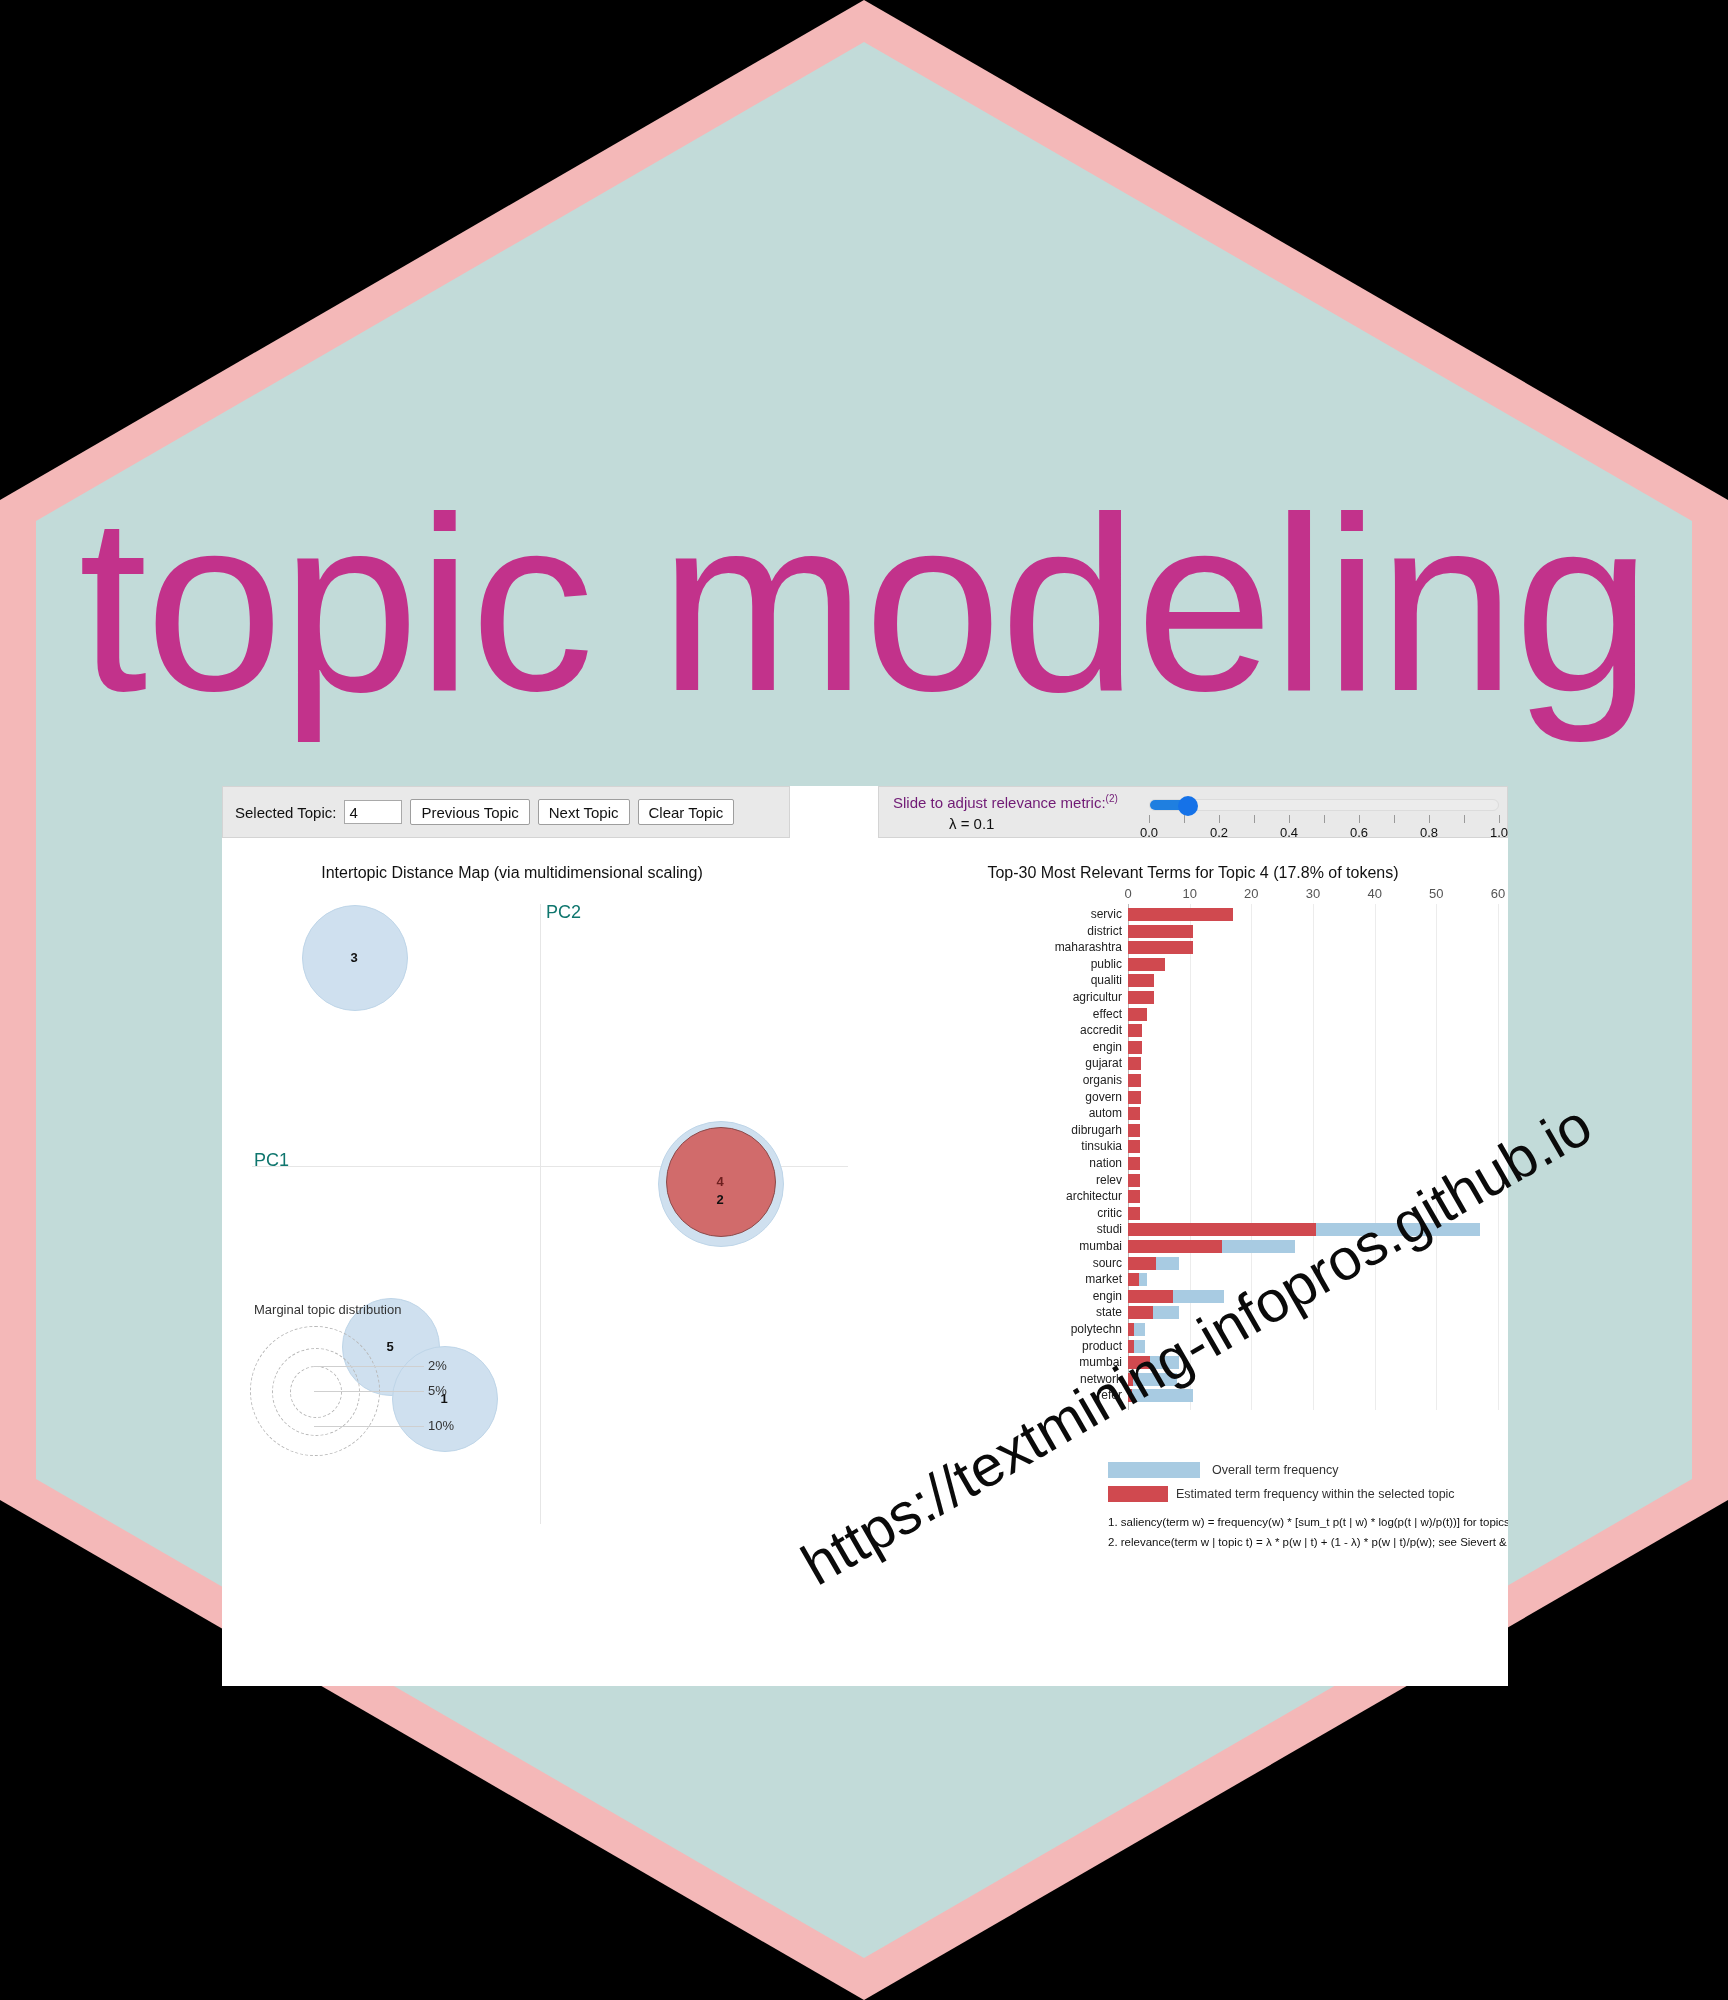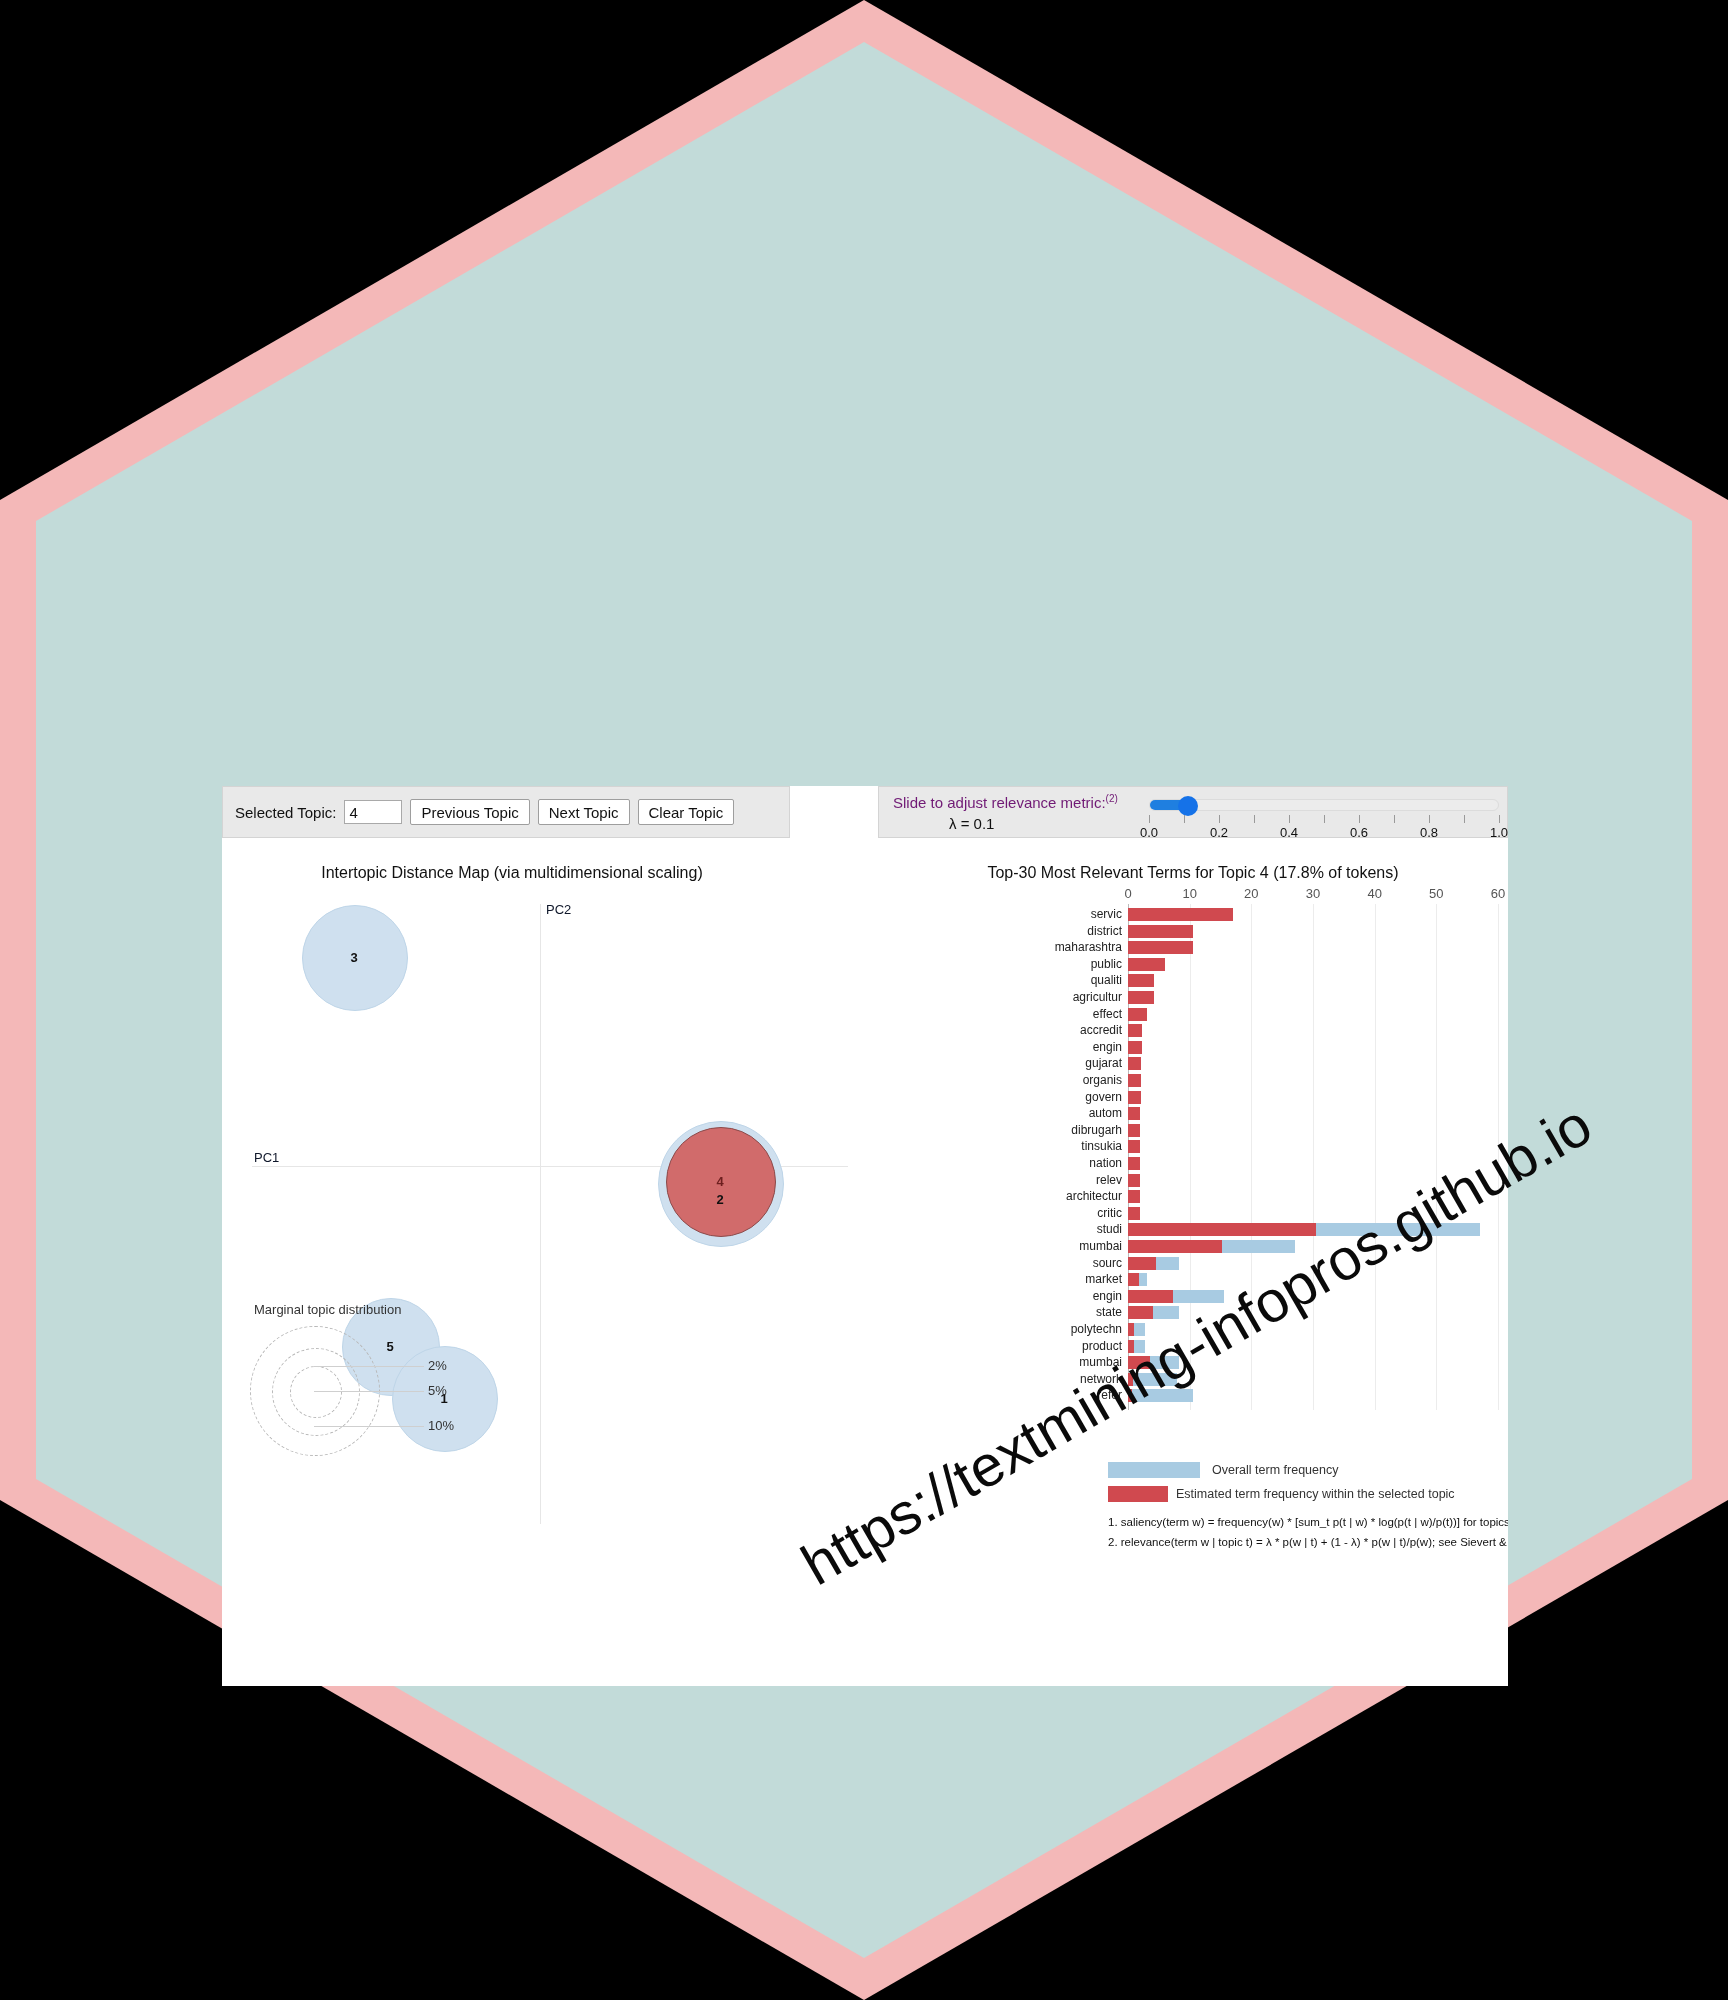--- a/index.html
+++ b/index.html
@@ -68,21 +68,21 @@
 
   
   .chart-title{position:absolute;font-size:16px;color:#111;white-space:nowrap;}
   .title-left{left:40px;top:78px;width:500px;text-align:center;}
   .title-right{left:656px;top:78px;width:630px;text-align:center;}
 
   
   .map{position:absolute;left:10px;top:100px;width:620px;height:680px;}
   .axis-v{position:absolute;left:308px;top:18px;width:1px;height:620px;background:#e6e6e6;}
   .axis-h{position:absolute;left:20px;top:280px;width:596px;height:1px;background:#e6e6e6;}
-  .axlab{position:absolute;font-size:13px;color:#0f172a;}
+  .axlab{position:absolute;font-size:18px;color:#0f766e;}
   .pc2{left:314px;top:16px;}
   .pc1{left:22px;top:264px;}
   .bubble{position:absolute;border-radius:50%;background:#cfe0ef;border:1px solid #bed5e8;}
   .bubble.sel{background:#d16b6b;border:1px solid #8b4a4a;}
   .bnum{position:absolute;font-size:13px;font-weight:bold;color:#111;transform:translate(-50%,-50%);}
   .bnum.selnum{color:#6d1f1f;}
 
   
   .mtd-label{position:absolute;left:22px;top:416px;font-size:13px;color:#333;white-space:nowrap;}
   .mtd-circ{position:absolute;border:1px dashed #b8b8b8;border-radius:50%;}
@@ -114,20 +114,21 @@
   }
 </style>
 </head>
 <body>
 
 <div class="stage">
 
   <div class="hex-outer"></div>
   <div class="hex-inner"></div>
 
+  <div class="wordmark">topic modeling</div>
 
   <div class="ldavis">
 
     <div class="ctrl-row ctrl-left">
       <div class="ctrl-left-inner">
         <span class="lbl">Selected Topic:</span>
         <input class="topic-input" type="text" value="4" style="">
         <button class="btn">Previous Topic</button>
         <button class="btn">Next Topic</button>
         <button class="btn">Clear Topic</button>

